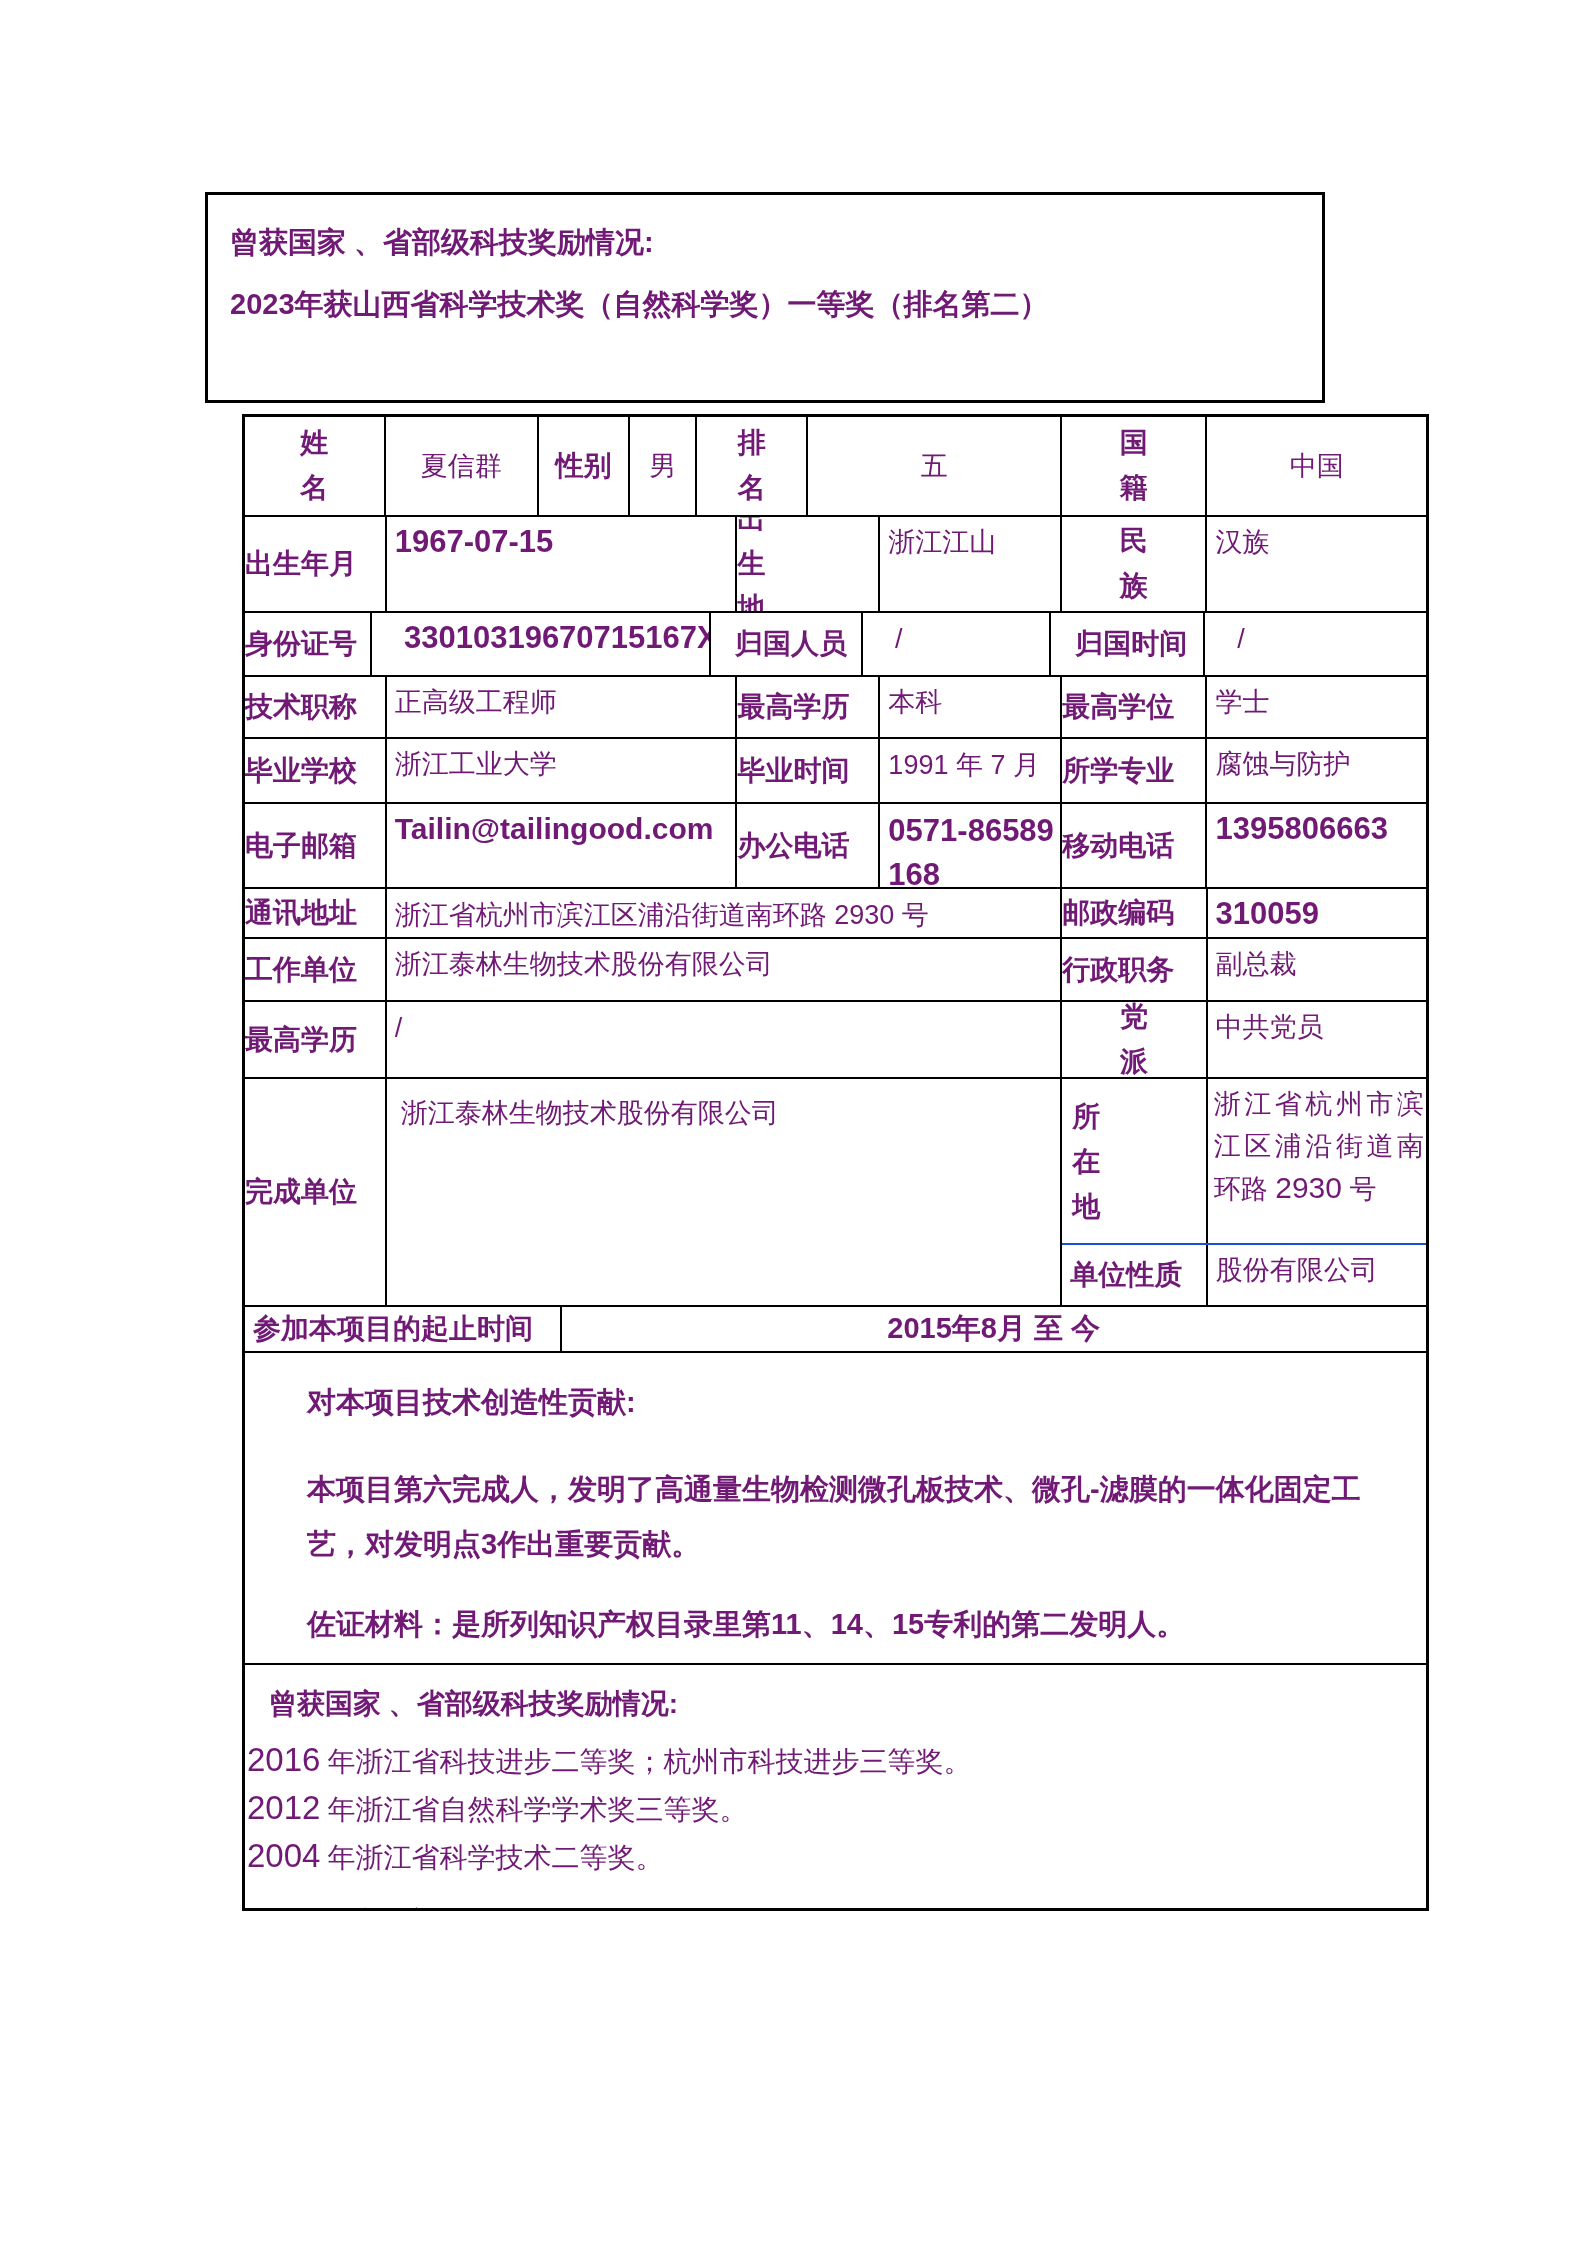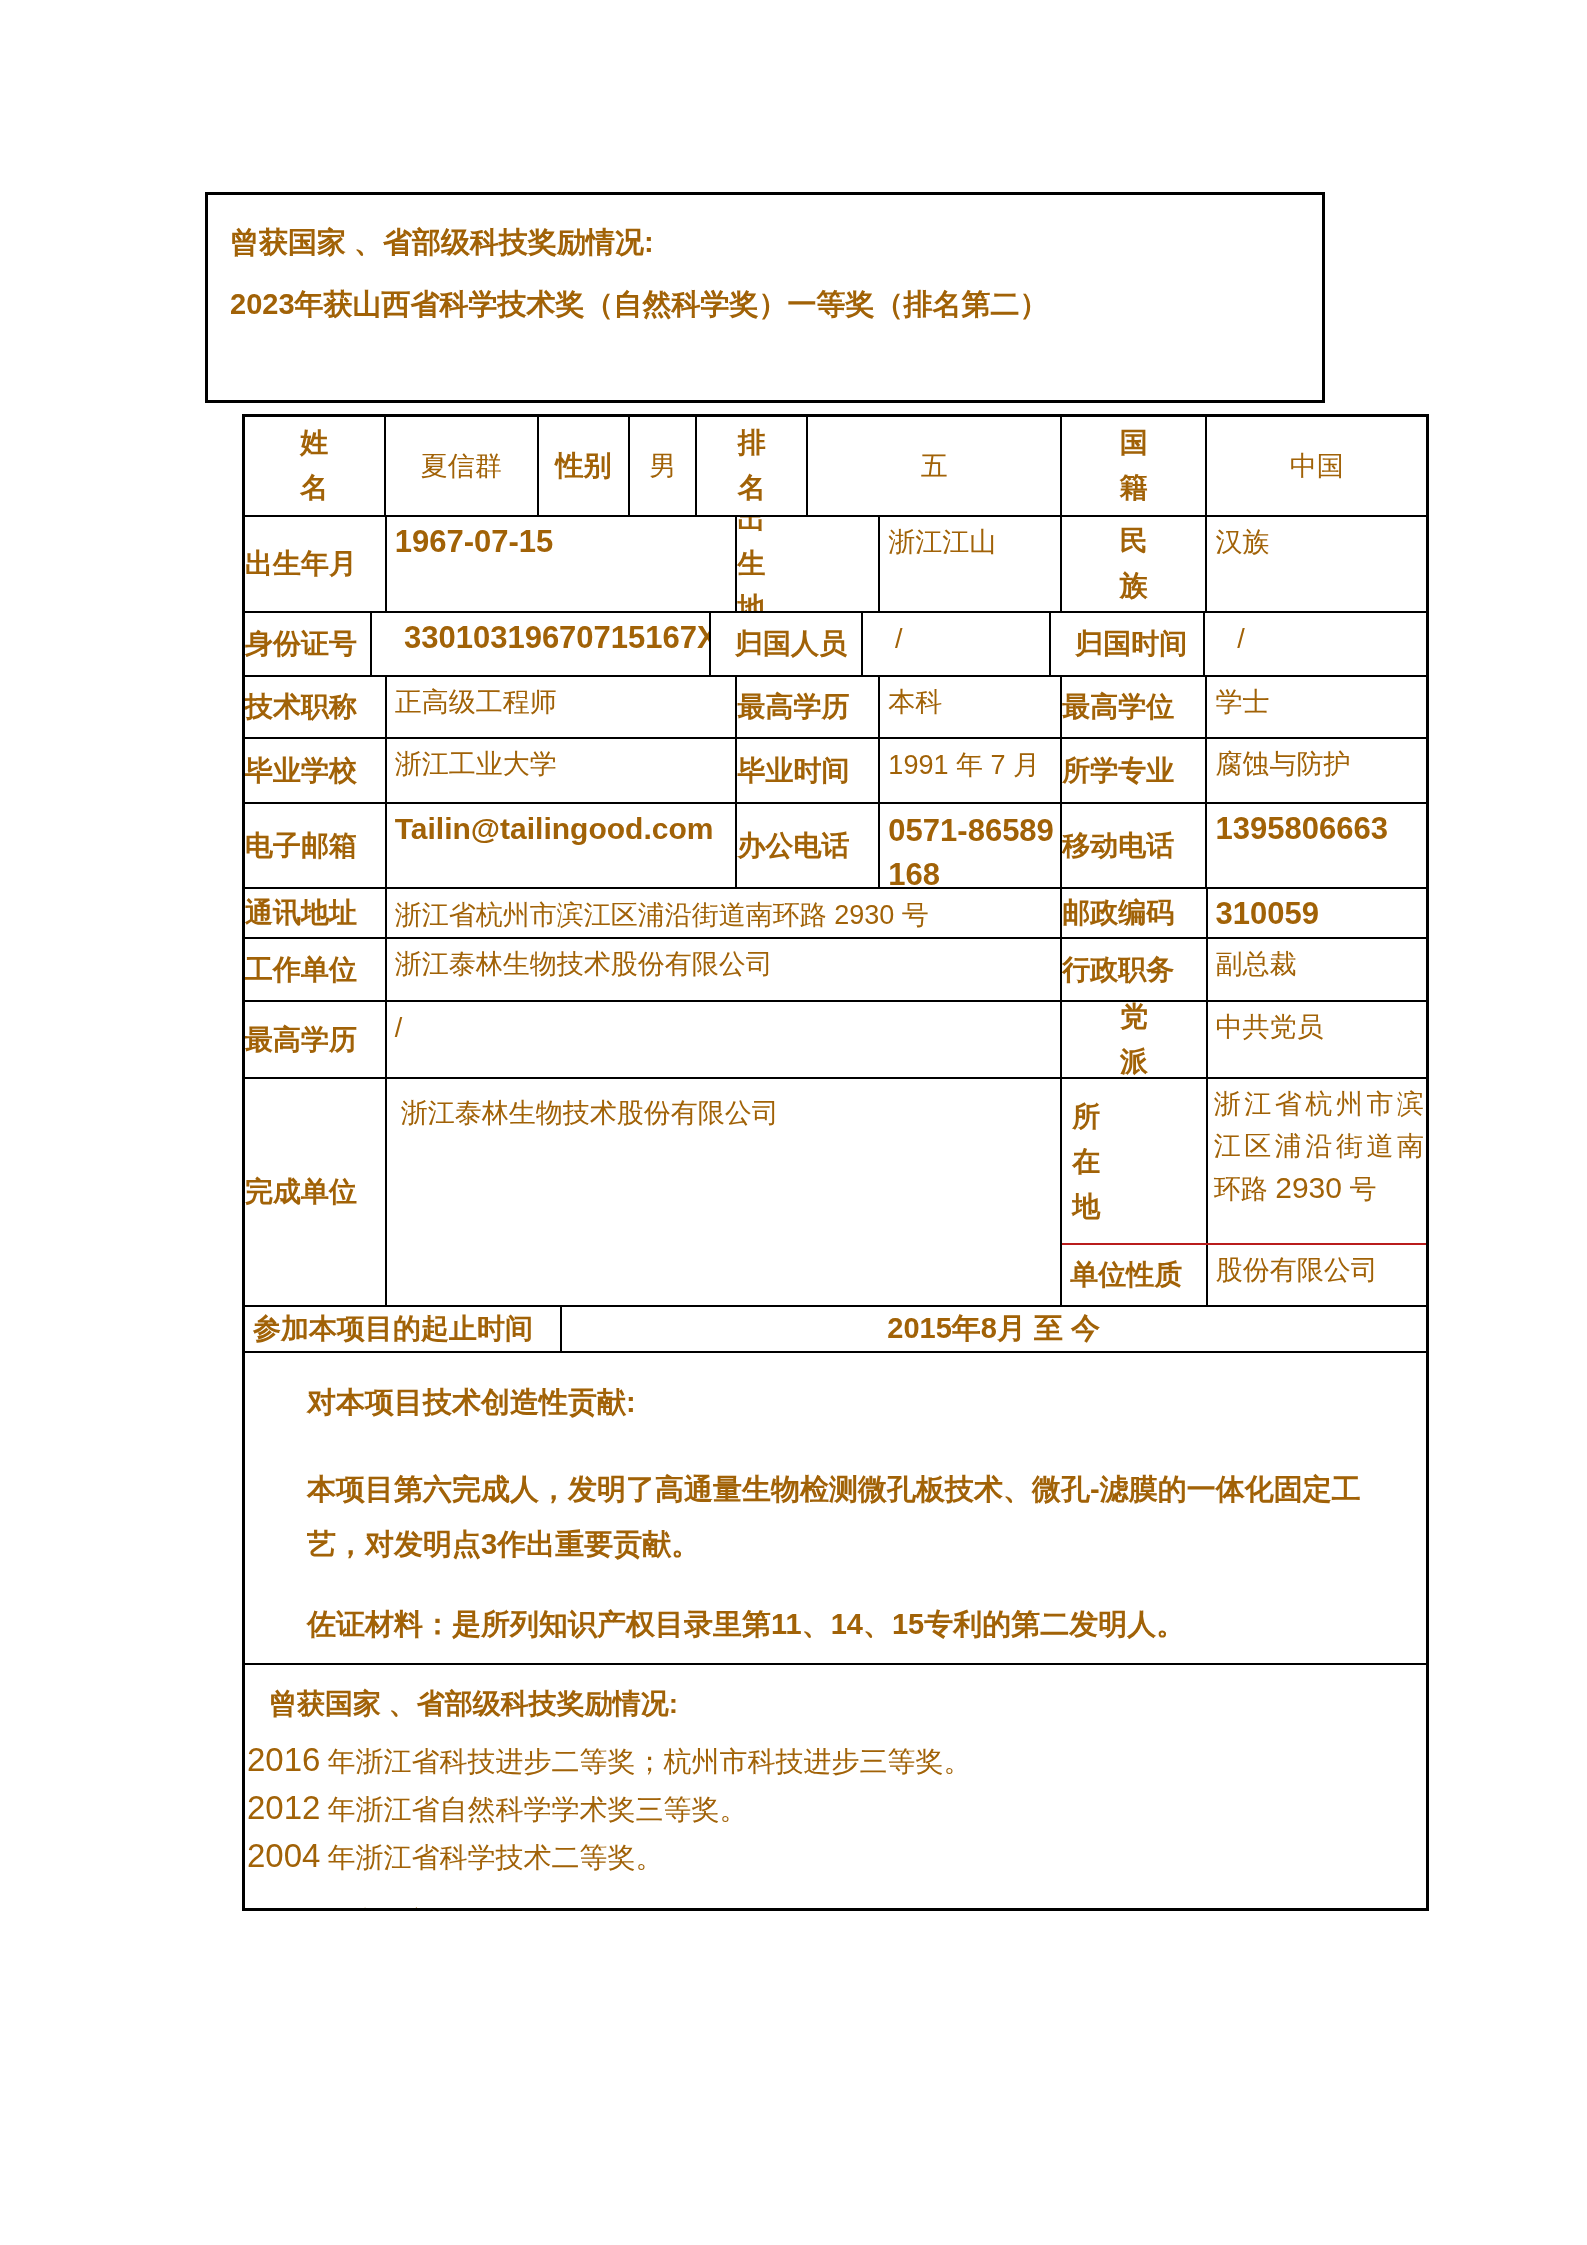--- a/index.html
+++ b/index.html
@@ -3,21 +3,21 @@
 <meta charset="utf-8">
 <style>
   * { margin: 0; padding: 0; box-sizing: border-box; }
   html, body { background: #ffffff; }
   .page {
     position: relative;
     width: 1587px;
     height: 2245px;
     background: #ffffff;
     overflow: hidden;
-    color: #a16207;
+    color: #701a75;
   }
 
   
   .topbox {
     position: absolute;
     left: 205px; top: 192px;
     width: 1120px; height: 211px;
     border: 3px solid #000;
     padding: 16px 0 0 22px;
   }
@@ -96,21 +96,21 @@
   }
   .break-all { word-break: break-all; line-height: 44px; }
 
   
   .stack2 { display: inline-block; width: 1.15em; line-height: 1.6; text-align: center; }
   .stack-birth { display: inline-block; width: 2.8em; letter-spacing: 0.55em; line-height: 1.6; }
   .stack-loc   { display: inline-block; width: 3.3em; letter-spacing: 1.0em; line-height: 1.6; }
 
   
   .sub-right { display: flex; flex-direction: column; height: 100%; }
-  .sub-row { display: flex; border-bottom: 2px solid #b91c1c; }
+  .sub-row { display: flex; border-bottom: 2px solid #1d4ed8; }
   .sub-row:last-child { border-bottom: none; flex: 1; }
   .sub-row-a { height: 166px; }
   .sub-lab { width: 40%; border-right: 2px solid #000; }
   .sub-val { width: 60%; }
   .addr-wrap { padding: 4px 2px 0 6px; text-align: justify; }
   .addr-wrap .num-big { font-family: "Liberation Sans", sans-serif; font-size: 30px; }
 
   
   .contrib { width: 100%; padding: 22px 14px 0 18px; }
   .contrib-heading, .contrib-para {

